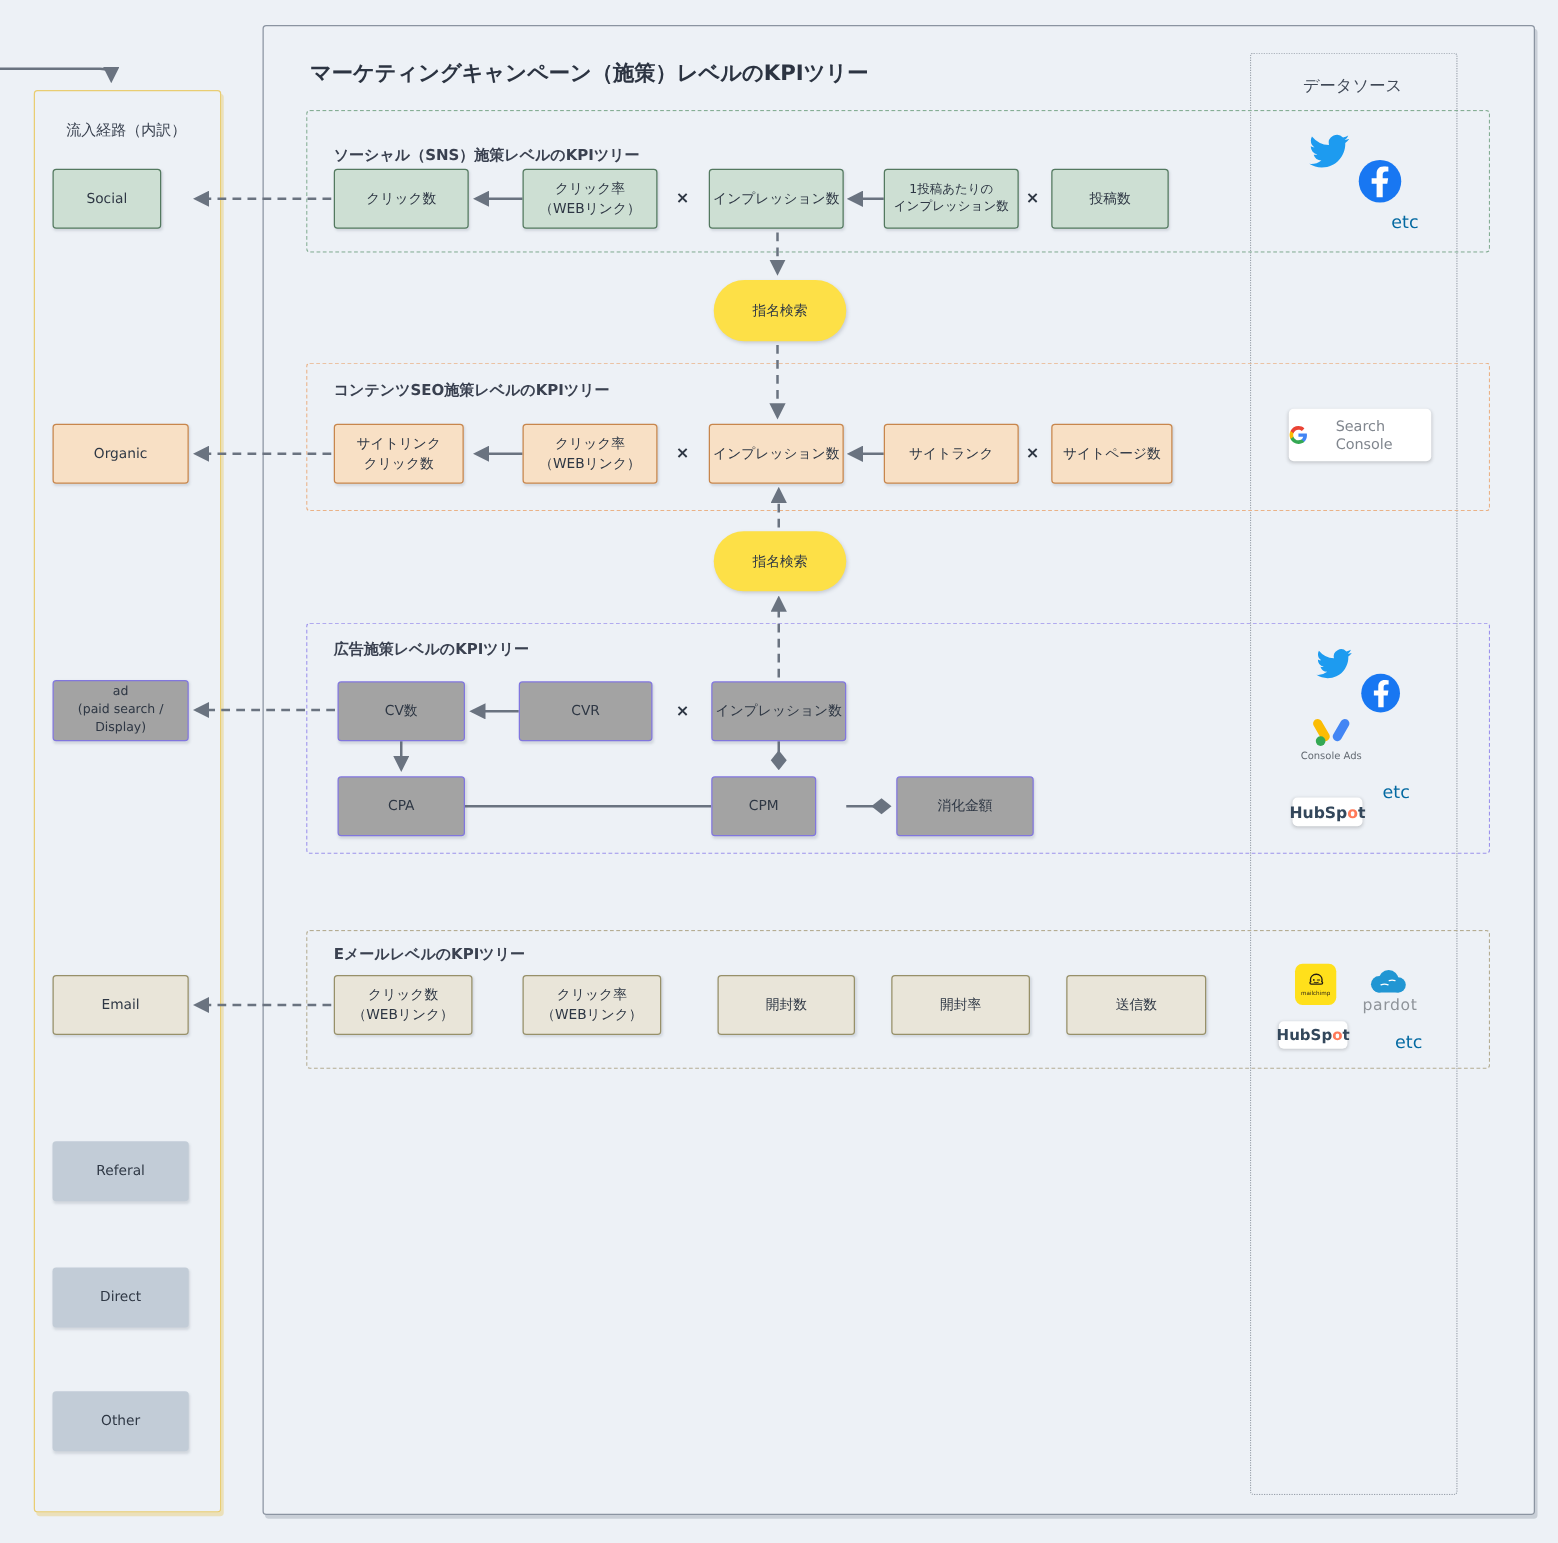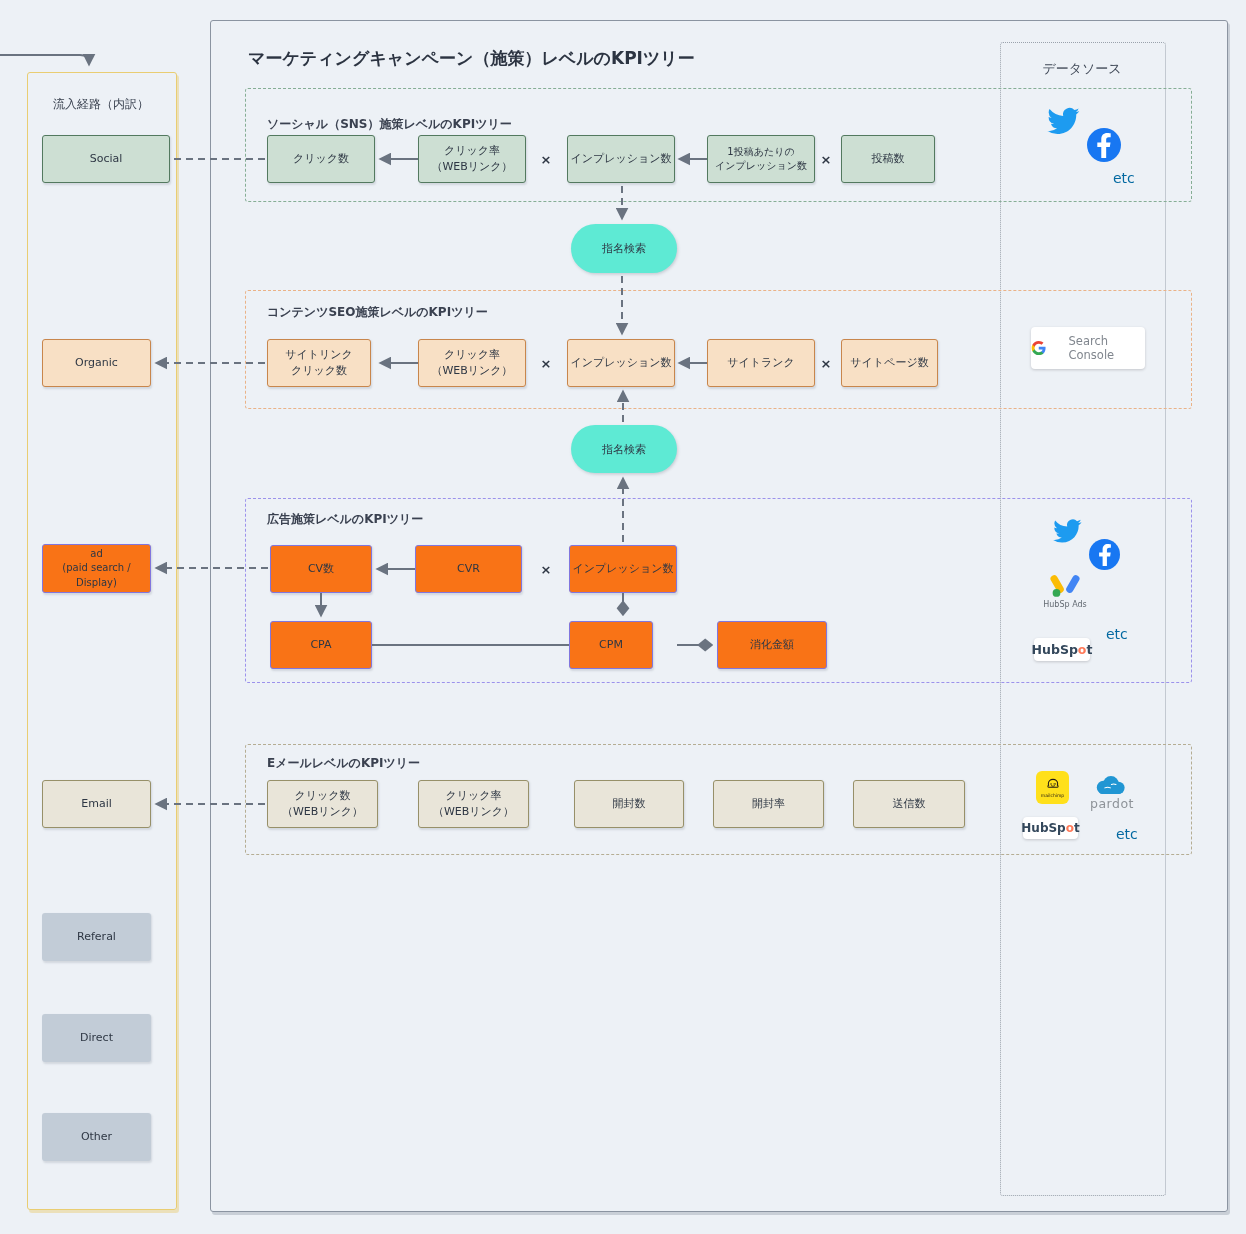--- a/index.html
+++ b/index.html
@@ -5,24 +5,24 @@
   html,body{margin:0;padding:0;background:#edf1f6;}
   .canvas{position:relative;width:1246px;height:1234px;background:#edf1f6;
           font-family:"DejaVu Sans","Liberation Sans",sans-serif;overflow:hidden;}
   .frame{position:absolute;border-radius:3px;}
   .label{position:absolute;font-size:12px;font-weight:600;color:#3a4150;white-space:nowrap;}
   .box{position:absolute;display:flex;align-items:center;justify-content:center;text-align:center;
        white-space:pre-line;font-size:11px;line-height:1.45;color:#2e3744;border-radius:3px;
        border:1.5px solid transparent;box-shadow:1px 1.5px 2px rgba(90,100,115,.18);box-sizing:border-box;}
   .green {background:#cddfd3;border-color:#53795f;}
   .orange{background:#f8e0c5;border-color:#c8864c;}
-  .purple{background:#f97316;border-color:#8176de;}
+  .purple{background:#a3a3a3;border-color:#8176de;}
   .beige {background:#e9e5d9;border-color:#979069;}
   .grayb {background:#c2ccd7;border:none;}
-  .pill{position:absolute;background:#5eead4;border-radius:25px;display:flex;align-items:center;
+  .pill{position:absolute;background:#fde047;border-radius:25px;display:flex;align-items:center;
         justify-content:center;font-size:11px;color:#2e3744;box-shadow:1px 1.5px 3px rgba(90,100,115,.25);}
   .op{position:absolute;transform:translate(-50%,-50%);font-size:13px;font-weight:700;color:#2e3744;}
   .etc{position:absolute;font-size:14px;color:#0369a1;}
   .card{position:absolute;background:#fff;border-radius:4px;box-shadow:0 1px 3px rgba(0,0,0,.18);
         display:flex;align-items:center;justify-content:center;gap:22px;}
   .hs-dark{color:#33475b;font-weight:700;}
   .hs-orange{color:#ff7a59;font-weight:700;}
   .dstext{position:absolute;text-align:center;color:#636a72;}
   svg{display:block;}
 </style>
@@ -78,21 +78,21 @@
         <path d="M268,568 L157,568" marker-end="url(#ah)"></path>
         <path d="M265,804 L157,804" marker-end="url(#ah)"></path>
         <path d="M622,186 L622,218" marker-end="url(#ah)"></path>
         <path d="M622,276 L622,333" marker-end="url(#ah)"></path>
         <path d="M623,422 L623,392" marker-end="url(#ah)"></path>
         <path d="M623,542 L623,479" marker-end="url(#ah)"></path>
       </g>
     </g>
   </svg>
 
-  <div class="box green" style="left:42px;top:135px;width:128px;height:48px;">Social</div>
+  <div class="box green" style="left:42px;top:135px;width:87px;height:48px;">Social</div>
   <div class="box orange" style="left:42px;top:339px;width:109px;height:48px;">Organic</div>
   <div class="box purple" style="left:42px;top:544px;width:109px;height:49px;font-size:10px;">ad
 (paid search / Display)</div>
   <div class="box beige" style="left:42px;top:780px;width:109px;height:48px;">Email</div>
   <div class="box grayb" style="left:42px;top:913px;width:109px;height:48px;">Referal</div>
   <div class="box grayb" style="left:42px;top:1014px;width:109px;height:48px;">Direct</div>
   <div class="box grayb" style="left:42px;top:1113px;width:109px;height:48px;">Other</div>
 
   <div class="box green" style="left:267px;top:135px;width:108px;height:48px;">クリック数</div>
   <div class="box green" style="left:418px;top:135px;width:108px;height:48px;">クリック率
@@ -164,21 +164,21 @@
     <svg viewBox="0 0 320 512" width="14" height="22">
         <path fill="#fff" d="M279.14 288l14.22-92.66h-88.91v-60.13c0-25.35 12.42-50.06 52.24-50.06h40.42V6.26S260.43 0 225.36 0c-73.22 0-121.08 44.38-121.08 124.72v70.62H22.89V288h81.39v224h100.17V288z"></path>
       </svg>
   </div>
   <div style="position:absolute;left:1036px;top:570px;width:58px;height:46px;text-align:center;">
     <svg viewBox="0 0 24 24" width="30" height="30" style="margin:0 auto;">
       <rect x="2.8" y="3.5" width="5.8" height="15.5" rx="2.9" transform="rotate(-30 5.7 11.2)" fill="#FBBC04"></rect>
       <rect x="15.4" y="3.5" width="5.8" height="15.5" rx="2.9" transform="rotate(30 18.3 11.2)" fill="#4285F4"></rect>
       <circle cx="5.2" cy="18.3" r="3.1" fill="#34A853"></circle>
     </svg>
-    <div class="dstext" style="position:static;font-size:8px;">HubSp Ads</div>
+    <div class="dstext" style="position:static;font-size:8px;">Console Ads</div>
   </div>
   <div class="card" style="left:1034px;top:638px;width:56px;height:23px;gap:0;font-size:12.5px;">
     <span class="hs-dark">HubSp</span>
       <span class="hs-orange">o</span>
       <span class="hs-dark">t</span>
   </div>
   <div class="etc" style="left:1106px;top:626px;">etc</div>
 
   <div style="position:absolute;left:1036px;top:771px;width:33px;height:33px;border-radius:6px;background:#ffe01b;display:flex;flex-direction:column;align-items:center;justify-content:center;">
     <svg viewBox="0 0 24 24" width="22" height="18">

